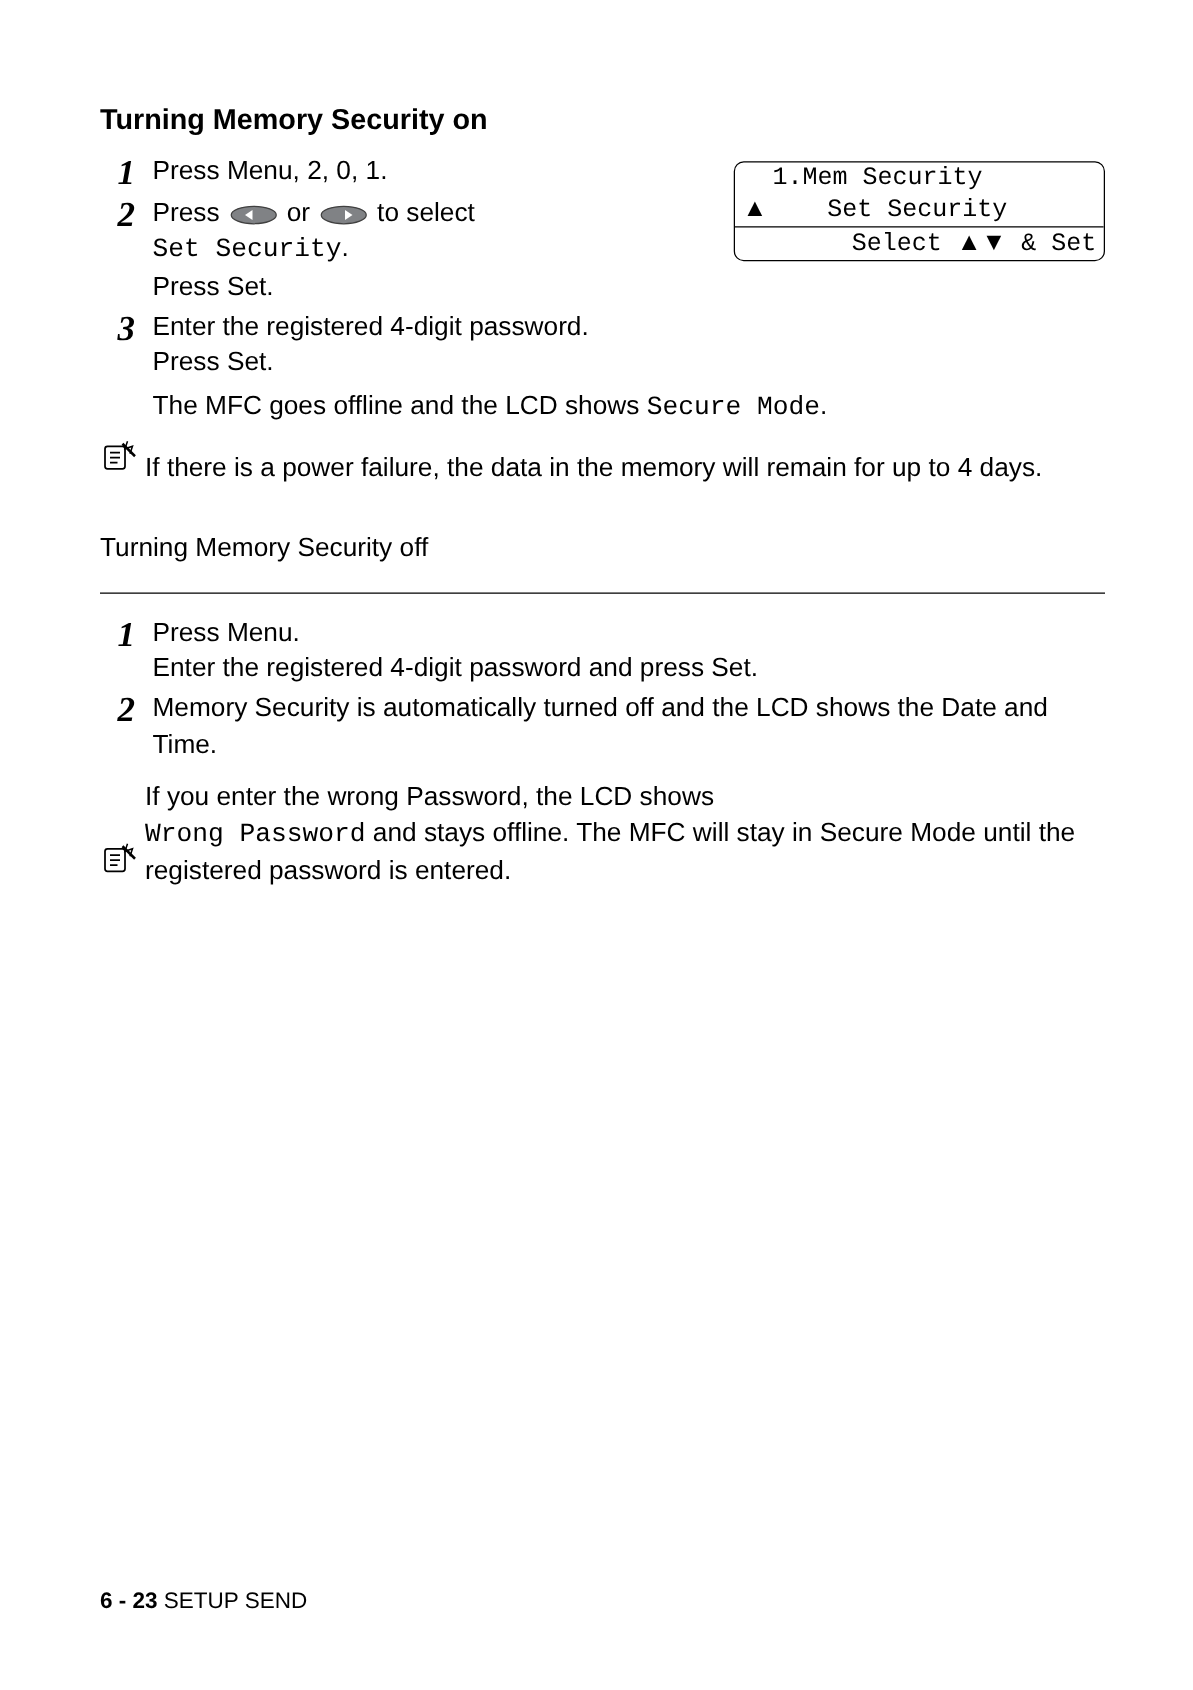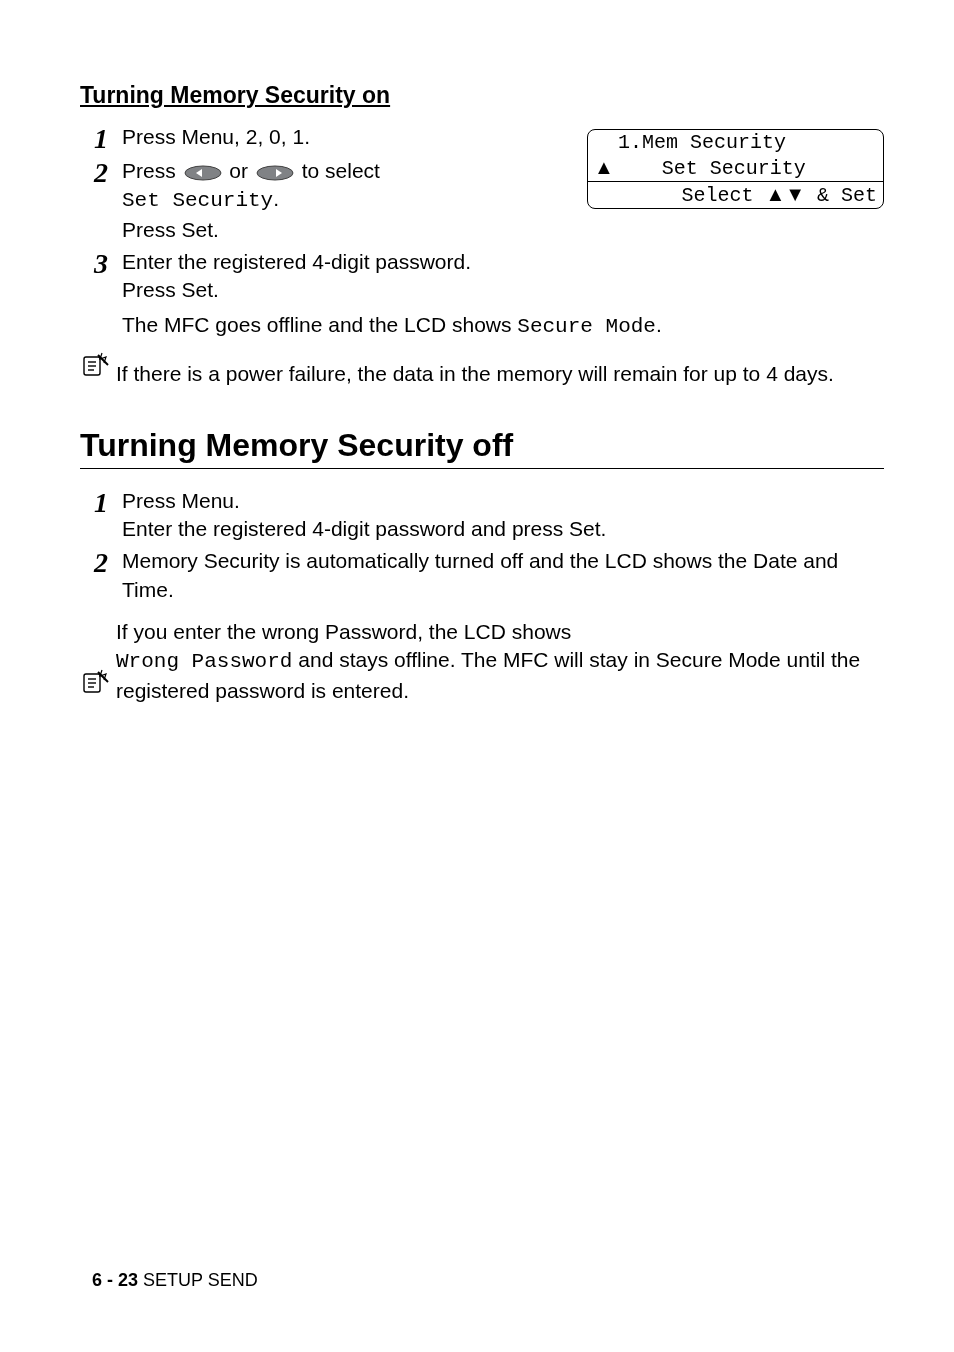--- a/index.html
+++ b/index.html
@@ -15,27 +15,26 @@
     width: 954px;
     height: 1352px;
     box-sizing: border-box;
     padding: 80px 70px 40px 80px;
     position: relative;
   }
   .h4 {
     font-weight: bold;
     font-size: 23px;
     margin-bottom: 12px;
-    text-decoration: underline;
   }
   .h3 {
-    font-weight: bold;
-    font-size: 32px;
+    font-weight: normal;
+    font-size: 21px;
     border-bottom: 1px solid #000;
-    padding-bottom: 0;
+    padding-bottom: 20px;
     margin-top: 36px;
     margin-bottom: 18px;
   }
   .step {
     display: flex;
     gap: 14px;
     margin-bottom: 4px;
   }
   .step-num {
     font-style: italic;
@@ -95,21 +94,21 @@
     flex-shrink: 0;
     padding-top: 4px;
   }
   .note-body { flex: 1; }
   .footer {
     position: absolute;
     bottom: 60px;
     left: 80px;
     font-size: 18px;
   }
-  .footer .b { font-weight: bold; margin-left: 12px; }
+  .footer .b { font-weight: bold; }
   .oval {
     display: inline-block;
     vertical-align: middle;
     margin: 0 2px;
   }
   .oval svg { display: block; }
   .arrow {
     font-family: Arial, sans-serif;
   }
 </style>

